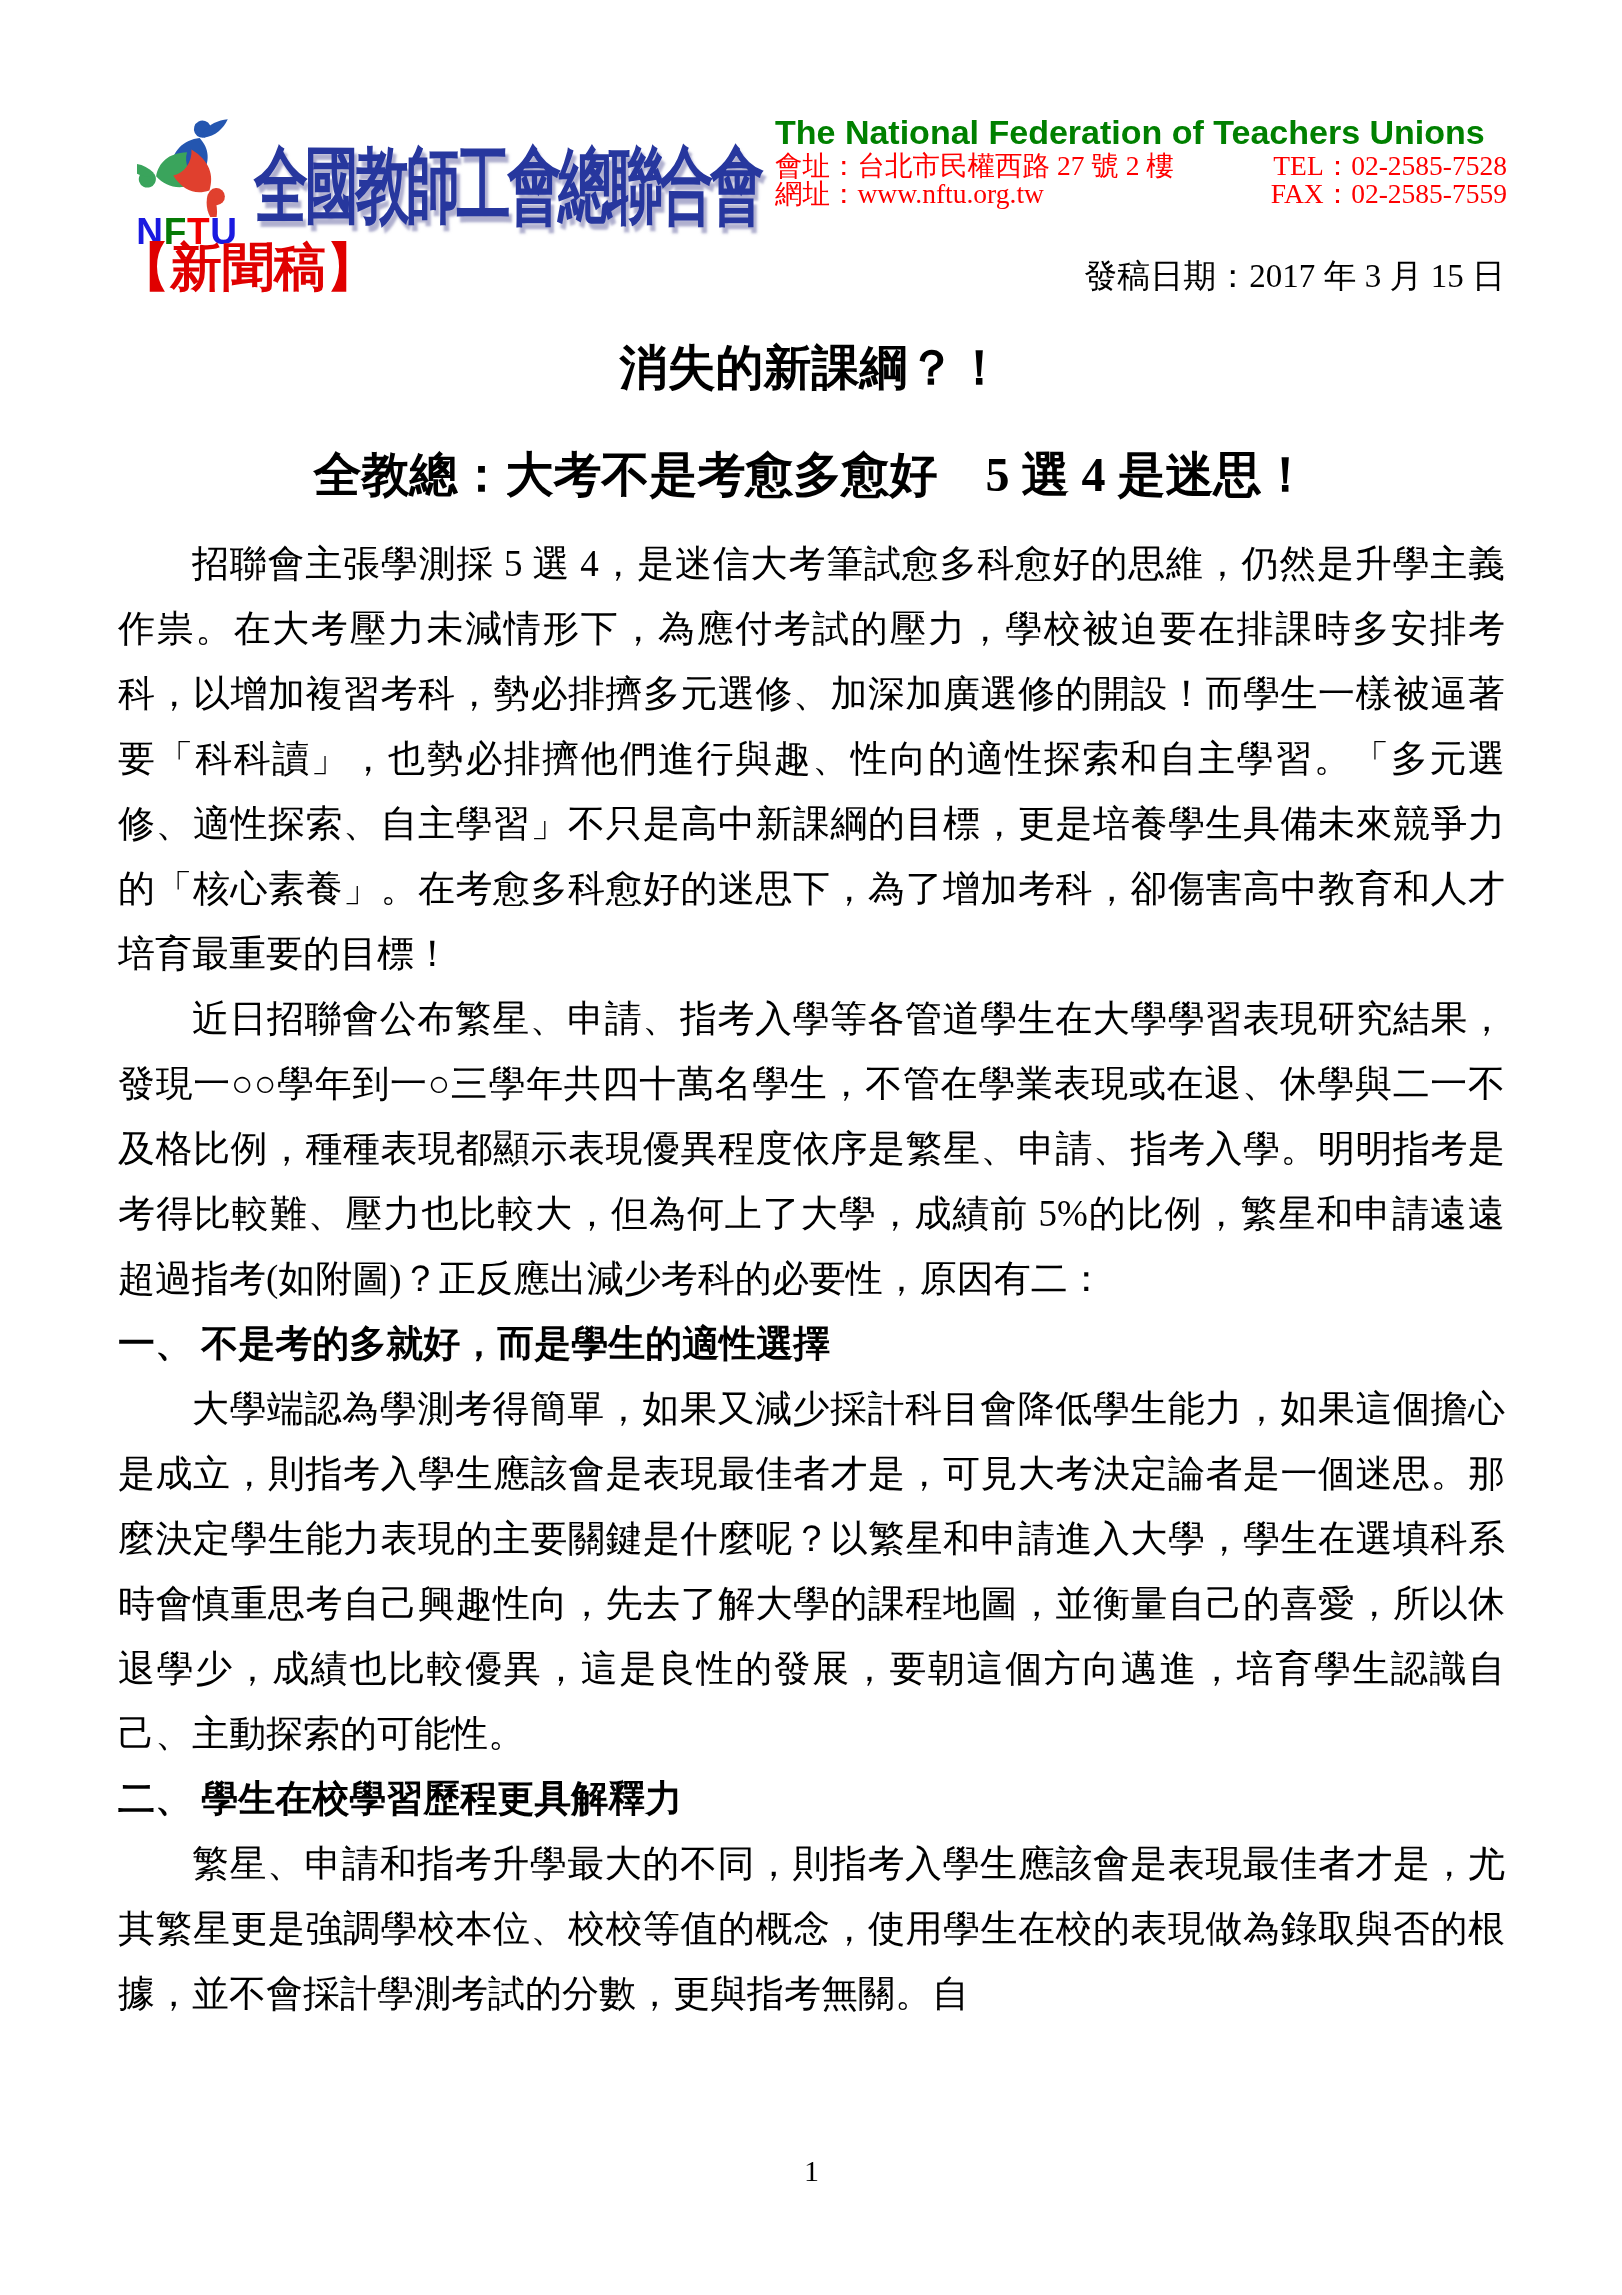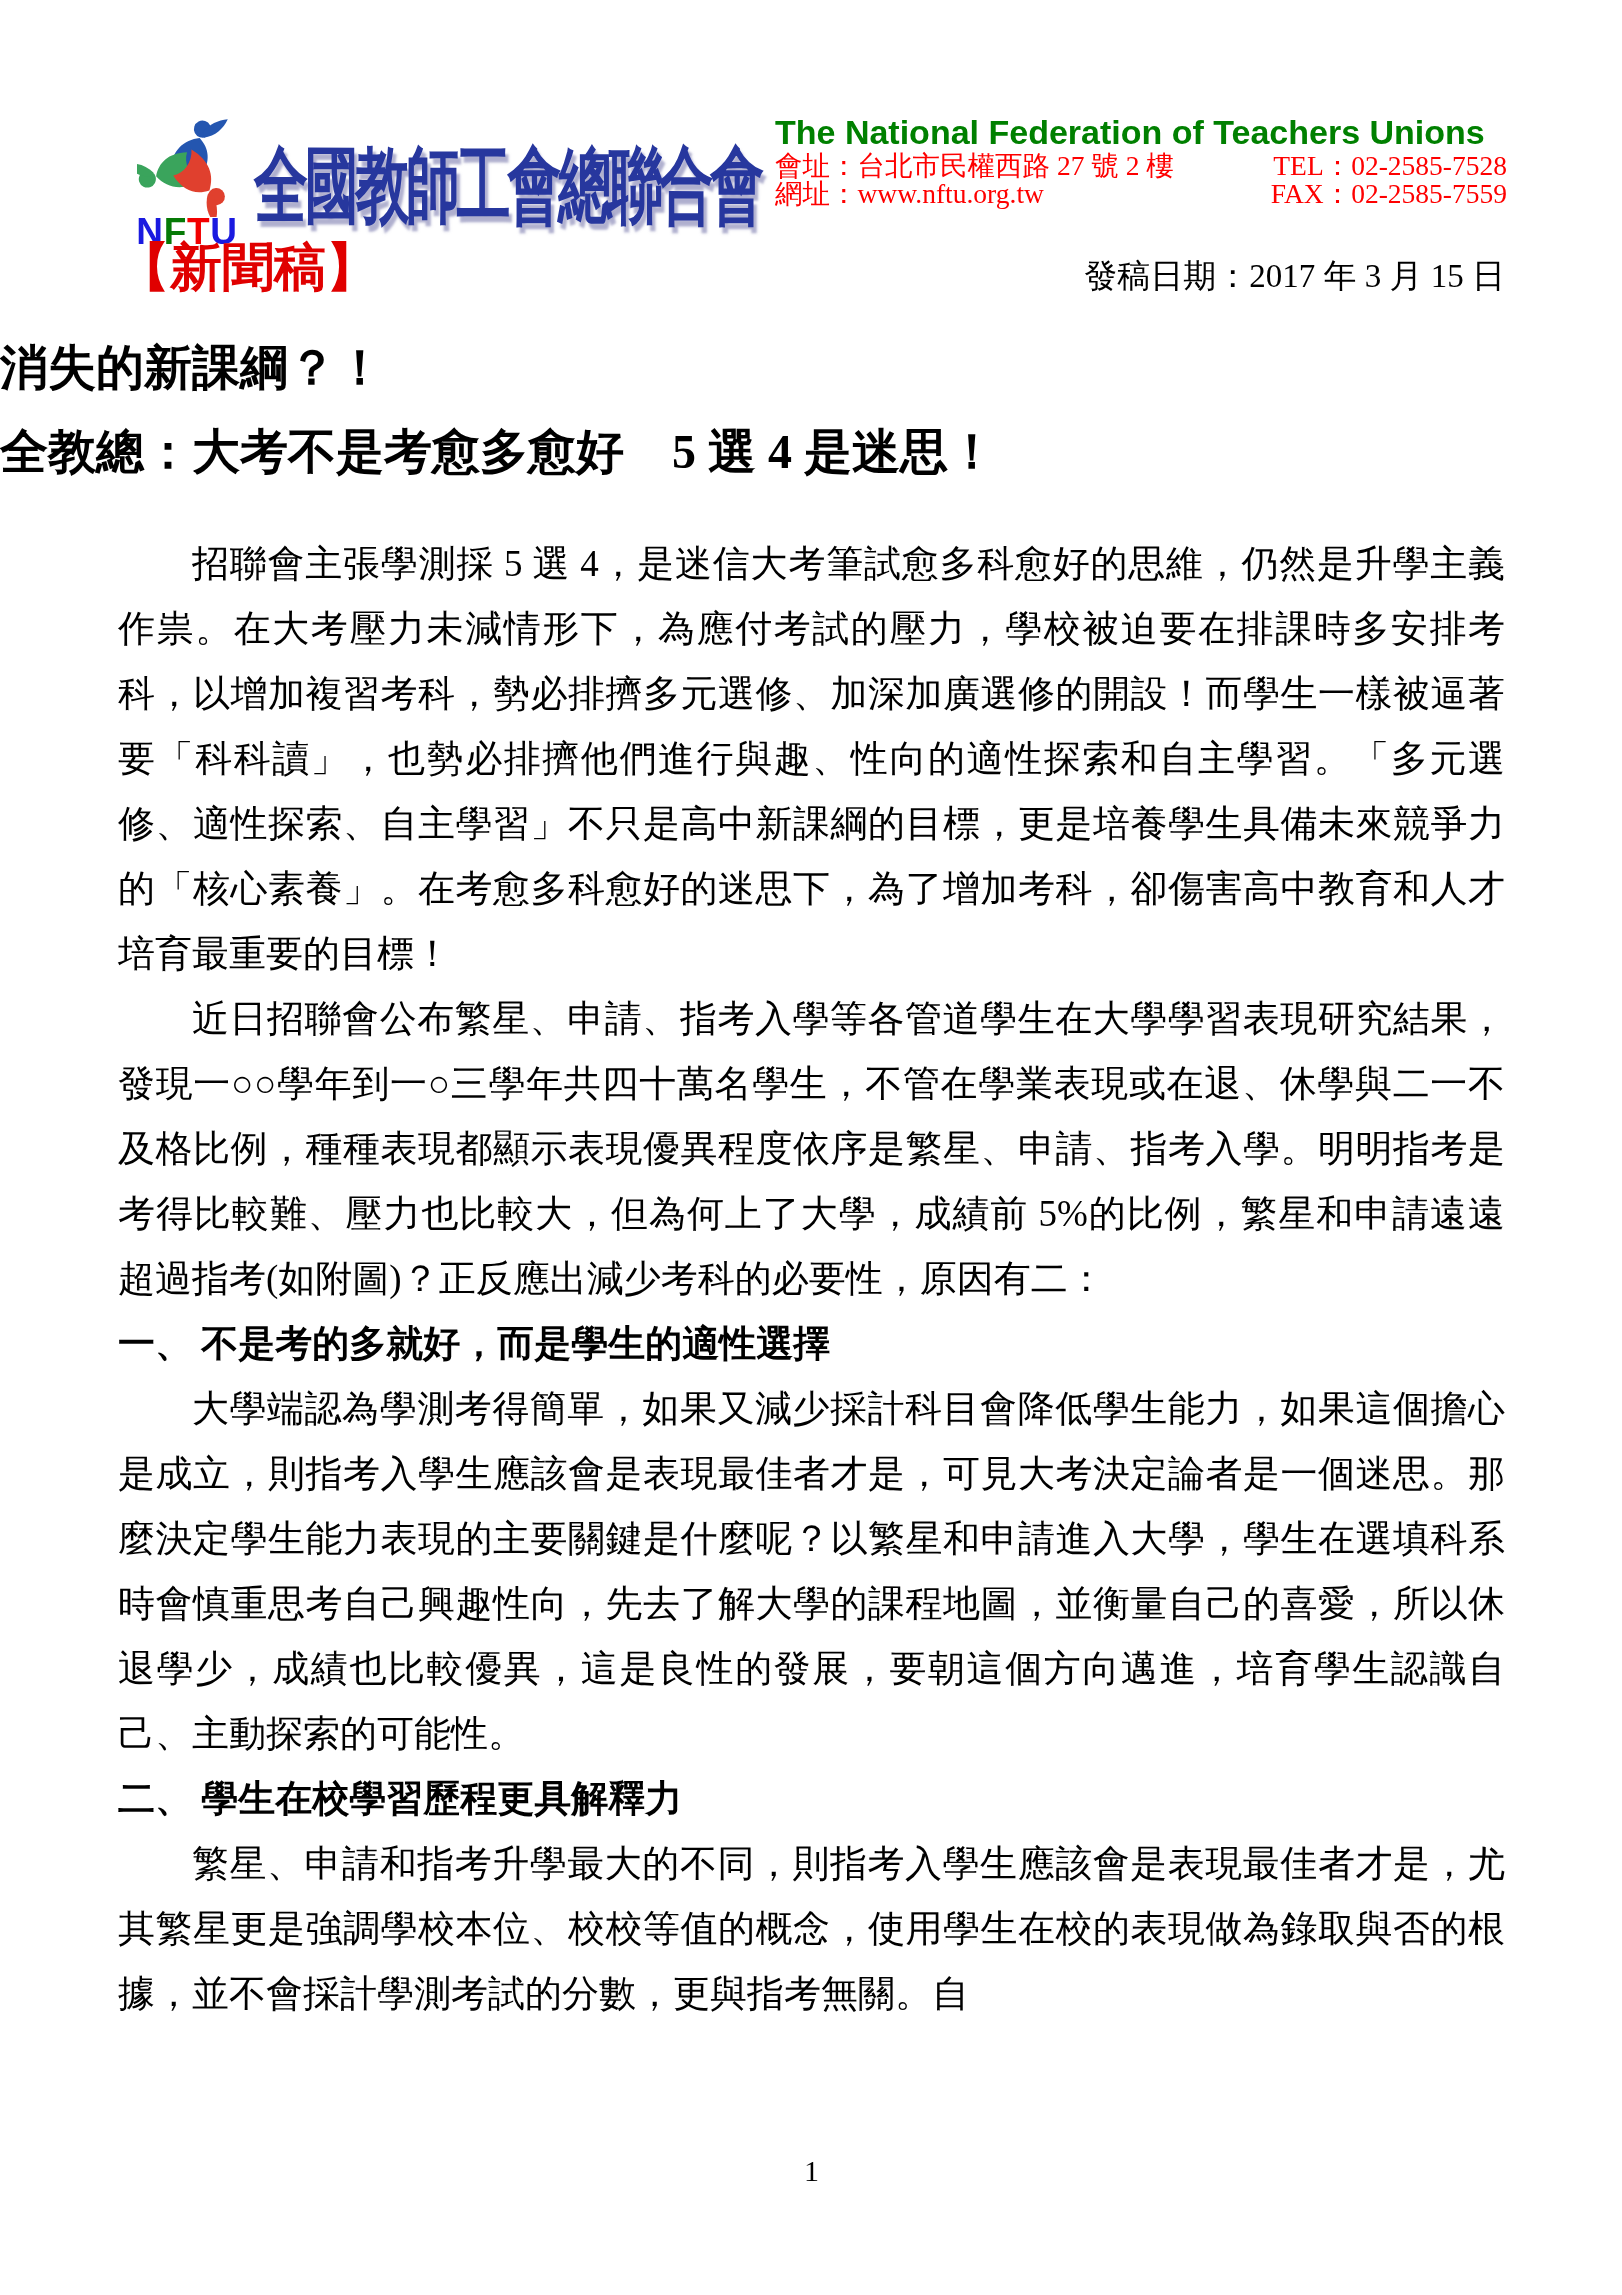--- a/index.html
+++ b/index.html
@@ -39,25 +39,25 @@
   .contact-row span{white-space:nowrap;}
   
   .meta-row{
     position:absolute;left:118px;top:237px;width:1387px;
     display:flex;justify-content:space-between;align-items:flex-start;
   }
   .press-label{font-size:52px;font-weight:bold;color:#e00000;line-height:1.2;}
   .date{font-size:33px;margin-top:17px;}
   
   .title1,.title2{
-    position:absolute;left:0;right:0;margin:0;
+    position:absolute;left:0;right:0;margin:0;text-align:center;
     font-size:48px;font-weight:bold;line-height:1.2;
   }
   .title1{top:339px;}
-  .title2{top:423px;}
+  .title2{top:446px;}
   
   .body-text{
     position:absolute;left:118px;top:531px;width:1387px;
     font-size:37px;line-height:65px;
     text-align:justify;text-justify:inter-character;
   }
   .body-text p{margin:0;padding:0;}
   .para{text-indent:2em;}
   .heading{font-weight:bold;}
   

